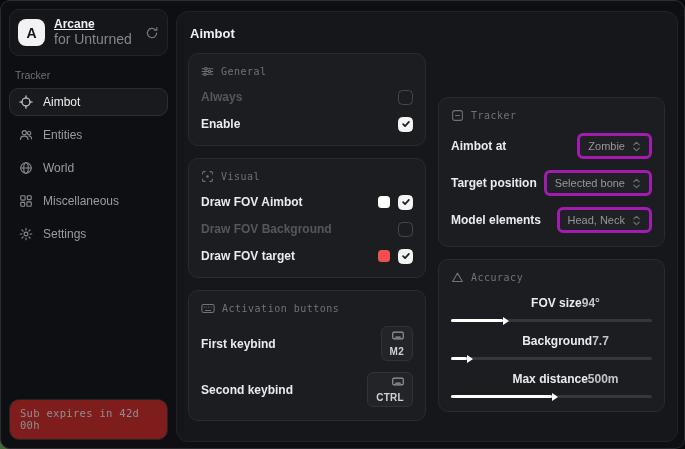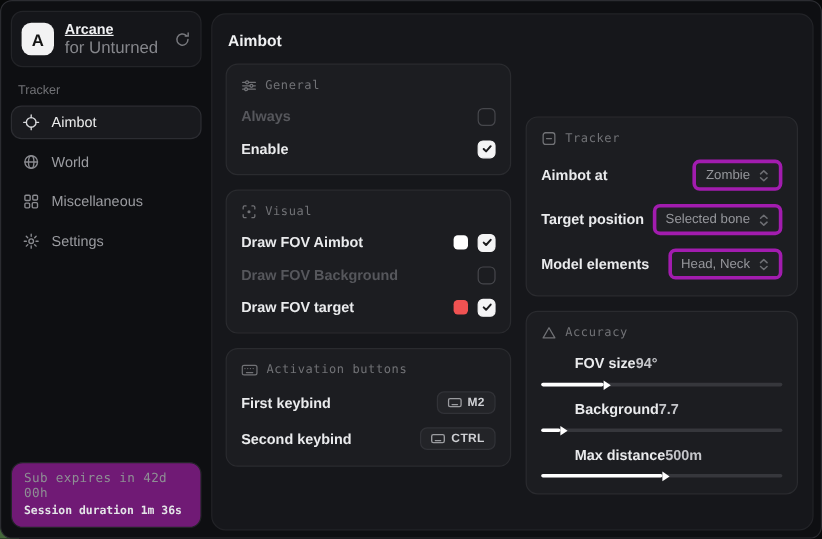--- a/index.html
+++ b/index.html
@@ -21,21 +21,21 @@
 
   .cat-label { font-size:10.5px; color:#707175; margin:13px 0 7px 6px; }
 
   .nav { display:flex; flex-direction:column; gap:5px; }
   .nav-item { display:flex; align-items:center; gap:10px; padding:6px 9px; border-radius:9px; border:1px solid transparent; color:#9b9ca1; }
   .nav-item.active { background:#191a1e; border-color:#2c2d32; color:#eceded; }
   .nav-item .nicon { display:flex; color:#8a8b90; }
   .nav-item.active .nicon { color:#d6d7da; }
   .nav-label { font-size:12px; font-weight:500; }
 
-  .side-foot { position:absolute; left:8px; right:8px; bottom:8px; background:#701a75; border:1px solid #232428; border-radius:10px; padding:7px 10px 8px; }
+  .side-foot { position:absolute; left:8px; right:8px; bottom:8px; background:#7f1d1d; border:1px solid #232428; border-radius:10px; padding:7px 10px 8px; }
   .foot-line1 { font-family:"DejaVu Sans Mono", monospace; font-size:10.5px; color:#8e8f94; letter-spacing:0.3px; }
   .foot-line2 { font-family:"DejaVu Sans Mono", monospace; font-size:9.5px; color:#e4e5e8; font-weight:bold; margin-top:3px; }
 
   
   .main { flex:1; margin:10px 6px 6px 0; background:#16171b; border:1px solid #222327; border-radius:12px; padding:12px 12px 12px 11px; }
   .page-title { font-size:13px; font-weight:bold; color:#f0f1f3; margin:2px 0 12px 2px; }
   .cols { display:flex; gap:12px; align-items:flex-start; }
   .col-left { width:238px; flex:none; display:flex; flex-direction:column; gap:12px; }
   .col-right { flex:1; display:flex; flex-direction:column; gap:12px;margin-top:44px; }
 
@@ -46,30 +46,30 @@
 
   .row { display:flex; align-items:center; justify-content:space-between; margin-top:11px; min-height:16px; }
   .row-label { font-size:12px; font-weight:600; color:#eaebed; }
   .row-label.dim { color:#56575c; }
   .row-right { display:flex; align-items:center; gap:8px; }
 
   .checkbox { width:15px; height:15px; border-radius:4.5px; border:1.5px solid #46474c; display:flex; align-items:center; justify-content:center; background:transparent; }
   .checkbox.on { background:#f4f4f5; border-color:#f4f4f5; }
   .swatch { width:12px; height:12px; border-radius:3.5px; }
 
-  .keybtn { display:flex; align-items:flex-end; gap:5px; background:#232428; border:1px solid #313237; border-radius:6px; padding:3px 8px; color:#cfd0d4; }
+  .keybtn { display:flex; align-items:flex-end; gap:5px; background:#232428; border:1px solid #313237; border-radius:6px; padding:3px 8px; color:#cfd0d4;flex-direction:column; }
   .keybtn .klabel { font-size:10px; font-weight:bold; letter-spacing:0.3px; }
   .keybtn .kicon { display:flex; color:#9a9b9f; }
 
   .dropdown { display:flex; align-items:center; gap:7px; background:#202125; border:3px solid #a21caf; border-radius:6px; padding:4px 8px; color:#96979c; }
   .dropdown .dvalue { font-size:11px; }
   .dropdown .dicon { display:flex; color:#6d6e73; }
 
   .acc-group { margin-top:12px; }
-  .acc-top { display:flex; align-items:center; justify-content:flex-start;padding-left:28px; }
+  .acc-top { display:flex; align-items:center; justify-content:center;padding-left:28px; }
   .acc-value { font-size:12px; font-weight:600; color:#c4c5c9; }
   .strack { position:relative; height:3px; background:#36373c; border-radius:2px; margin-top:9px; }
   .sfill { position:absolute; left:0; top:0; height:100%; background:#fff; border-radius:2px; }
   .sfill::after { content:""; position:absolute; right:-6px; top:50%; transform:translateY(-50%);
     width:0; height:0; border-top:4px solid transparent; border-bottom:4px solid transparent; border-left:6px solid #fff; }
 
   svg { display:block; }
 </style>
 </head>
 <body>
@@ -102,20 +102,31 @@
           <svg width="14" height="14" viewBox="0 0 16 16" fill="none" stroke="currentColor" stroke-width="1.3" stroke-linecap="round">
             <circle cx="8" cy="8" r="4.6"></circle>
               <path d="M8 .9v2.6M8 12.5v2.6M.9 8h2.6M12.5 8h2.6"></path>
           </svg>
         </span>
         <span class="nav-label">Aimbot</span>
       </div>
       <div class="nav-item">
         <span class="nicon">
           <svg width="14" height="14" viewBox="0 0 16 16" fill="none" stroke="currentColor" stroke-width="1.3" stroke-linecap="round">
+            <circle cx="6" cy="5.4" r="2.4"></circle>
+              <path d="M1.7 13.2c0-2.4 1.9-3.9 4.3-3.9s4.3 1.5 4.3 3.9"></path>
+            <circle cx="11.6" cy="5.9" r="1.9"></circle>
+              <path d="M14.4 12.4c0-1.9-1.3-3.1-3.1-3.2"></path>
+          </svg>
+        </span>
+        <span class="nav-label">Entities</span>
+      </div>
+      <div class="nav-item">
+        <span class="nicon">
+          <svg width="14" height="14" viewBox="0 0 16 16" fill="none" stroke="currentColor" stroke-width="1.3" stroke-linecap="round">
             <circle cx="8" cy="8" r="6"></circle>
               <path d="M2 8h12"></path>
               <ellipse cx="8" cy="8" rx="2.6" ry="6"></ellipse>
           </svg>
         </span>
         <span class="nav-label">World</span>
       </div>
       <div class="nav-item">
         <span class="nicon">
           <svg width="14" height="14" viewBox="0 0 16 16" fill="none" stroke="currentColor" stroke-width="1.3" stroke-linecap="round">
@@ -133,21 +144,20 @@
             <circle cx="8" cy="8" r="2.2"></circle>
             <path d="M8 1.4v2M8 12.6v2M1.4 8h2M12.6 8h2M3.3 3.3l1.4 1.4M11.3 11.3l1.4 1.4M12.7 3.3l-1.4 1.4M4.7 11.3l-1.4 1.4"></path>
           </svg>
         </span>
         <span class="nav-label">Settings</span>
       </div>
     </div>
 
     <div class="side-foot">
       <div class="foot-line1">Sub expires in 42d 00h</div>
-      <div class="foot-line2">Session duration 1m 36s</div>
     </div>
   </div>
 
   <div class="main">
     <div class="page-title">Aimbot</div>
 
     <div class="cols">
 
       <div class="col-left">
 

